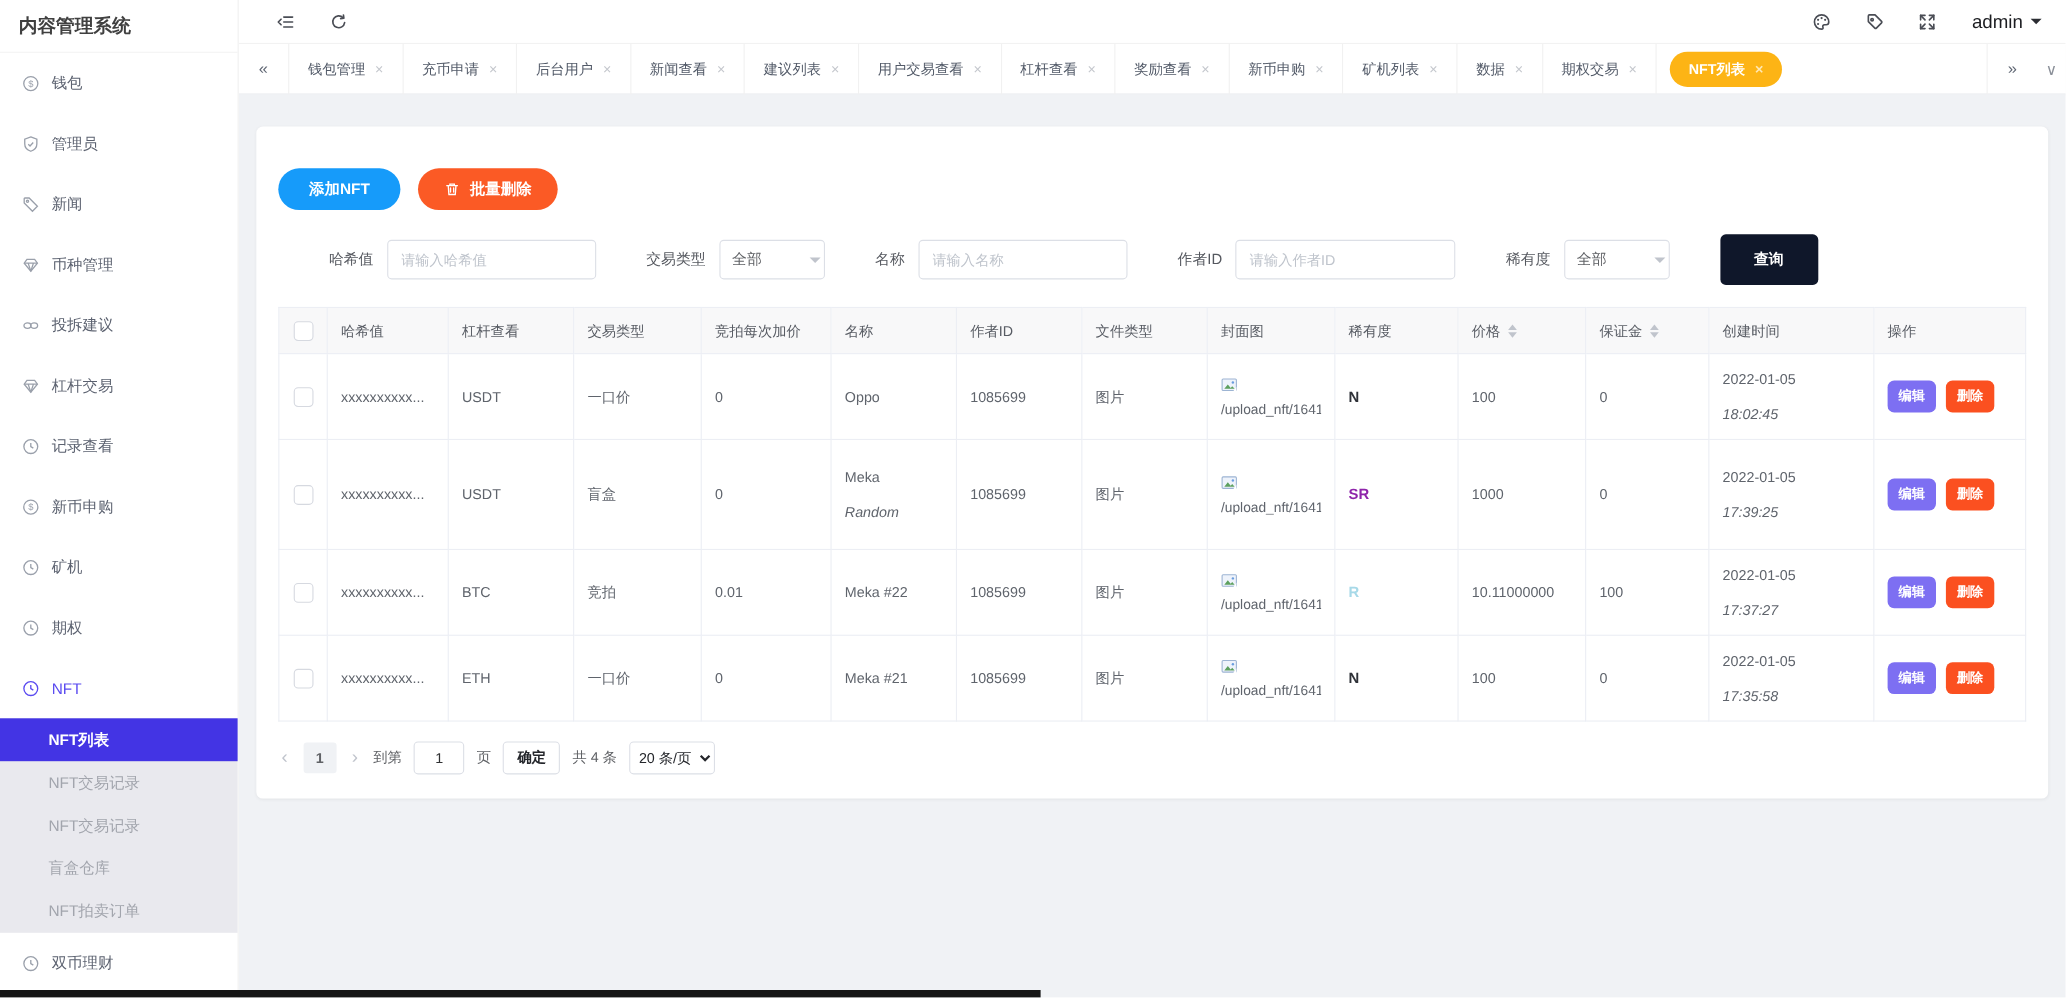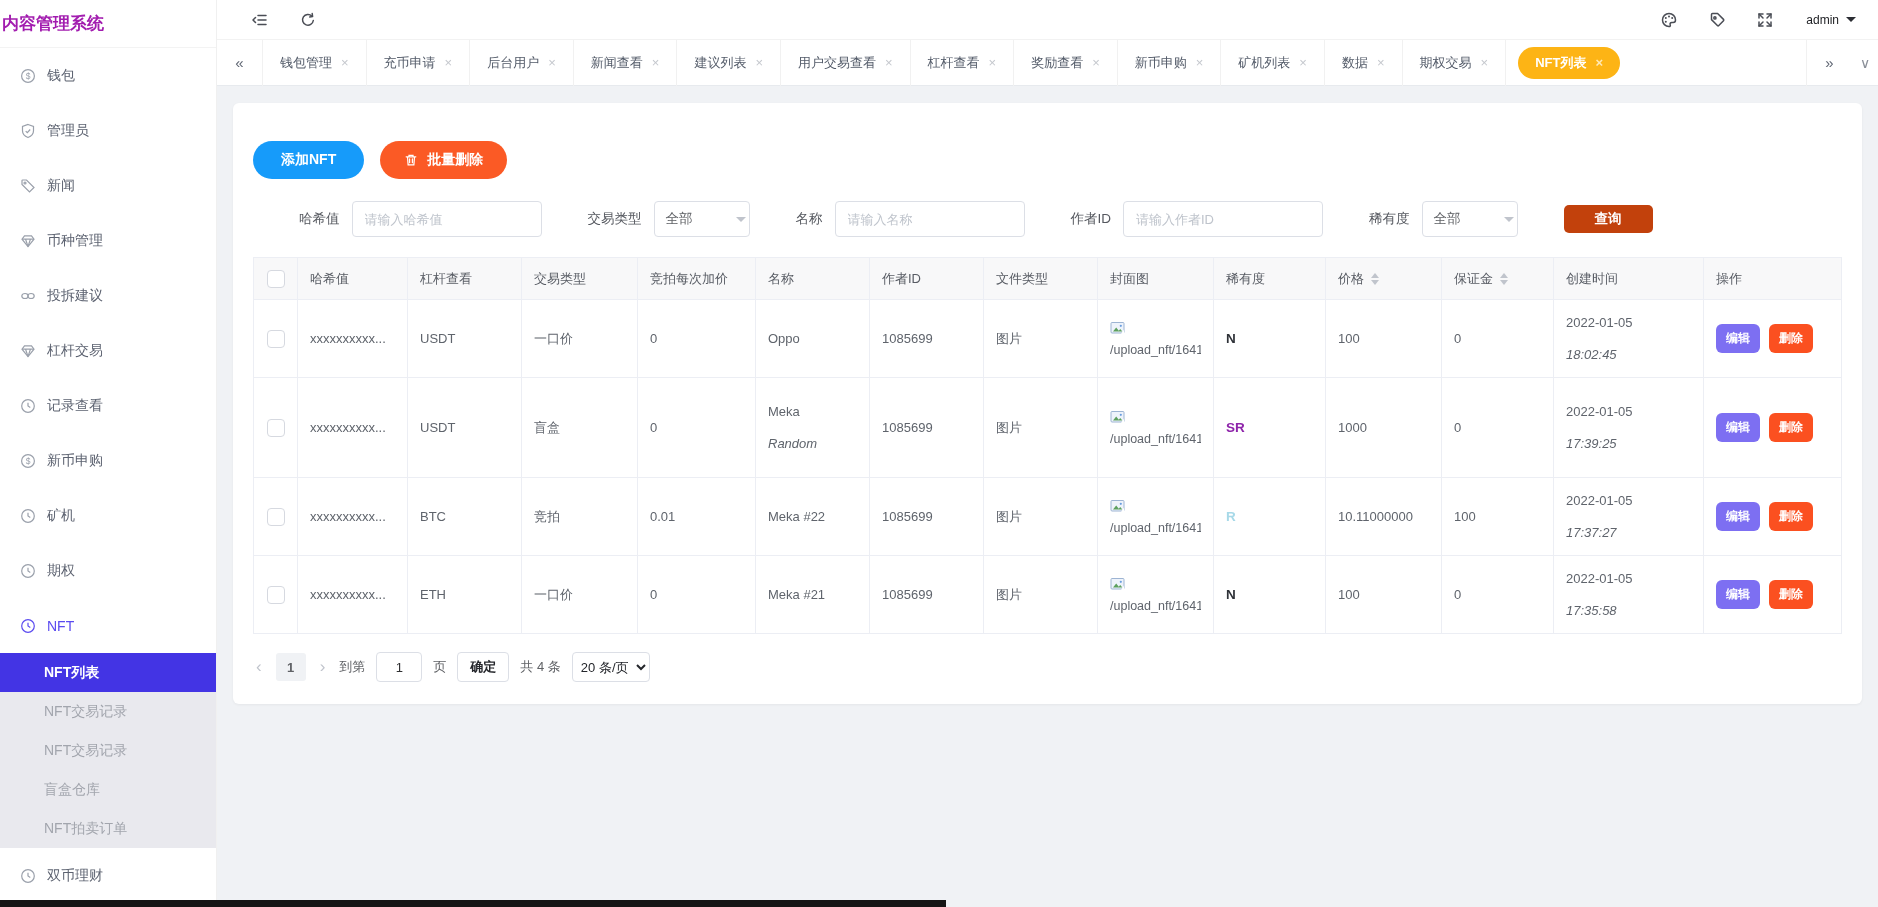--- a/index.html
+++ b/index.html
@@ -2,70 +2,70 @@
 <html><head>
 <meta charset="utf-8">
 <style>
   * { margin:0; padding:0; box-sizing:border-box; }
   html,body { width:1878px; height:907px; overflow:hidden; }
   body { font-family:"Liberation Sans", sans-serif; font-size:13px; color:#303133; background:#fff; }
   .screen { position:relative; width:1878px; height:907px; overflow:hidden; background:#fff; }
 
   
   .sidebar { position:absolute; left:0; top:0; bottom:0; width:217px; background:#fff; border-right:1px solid #f0f0f0; z-index:5; }
-  .sidebar-title { height:48px; line-height:48px; padding-left:2px; font-size:17px; font-weight:bold; color:#a21caf; border-bottom:1px solid #f3f3f3; }
+  .sidebar-title { height:48px; line-height:48px; padding-left:17px; font-size:17px; font-weight:bold; color:#404040; border-bottom:1px solid #f3f3f3; }
   .nav-item { height:55px; display:flex; align-items:center; padding-left:20px; gap:11px; font-size:14px; color:#5c6270; cursor:pointer; }
   .nav-icon { width:16px; height:16px; display:inline-flex; }
   .nav-icon svg { width:16px; height:16px; stroke:#9aa0ab; fill:none; stroke-width:1.2; }
   .nav-icon svg text { fill:#9aa0ab; stroke:none; }
   .nav-item.parent-active { color:#5b4bf0; }
   .nav-item.parent-active svg { stroke:#5b4bf0; }
   .submenu { background:#e9e9ee; }
   .submenu-item { height:39px; line-height:39px; padding-left:44px; font-size:14px; color:#a2a5ad; cursor:pointer; }
   .submenu-item.active { background:#4334e4; color:#fff; font-weight:bold; }
 
   
   .main { position:absolute; left:217px; right:0; top:0; bottom:0; display:flex; flex-direction:column; }
 
   .topbar { height:40px; background:#fff; display:flex; align-items:center; padding:0 22px 0 34px; border-bottom:1px solid #f3f3f3; }
   .tb-icon { display:inline-flex; cursor:pointer; margin-right:30px; }
   .tb-icon svg { width:18px; height:18px; stroke:#4a4d55; fill:none; stroke-width:1.5; stroke-linecap:round; stroke-linejoin:round; }
   .tb-spacer { flex:1; }
   .tb-right .tb-icon { margin-right:0; margin-left:30px; }
   .tb-right { display:flex; align-items:center; }
-  .user-menu { display:flex; align-items:center; gap:7px; margin-left:32px; font-size:12px; color:#1c1d21; cursor:pointer; }
+  .user-menu { display:flex; align-items:center; gap:7px; margin-left:32px; font-size:17px; color:#1c1d21; cursor:pointer; }
   .caret-dark { width:0; height:0; border:5px solid transparent; border-top-color:#2b2d33; margin-top:5px; }
 
   .tabbar { height:46px; background:#fff; display:flex; align-items:center; border-bottom:1px solid #e7eaee; box-shadow:0 1px 3px rgba(0,0,0,.04); }
   .tab-arrow { width:46px; height:46px; display:flex; align-items:center; justify-content:center; font-size:15px; color:#5f6673; cursor:pointer; border-right:1px solid #f1f1f1; flex:none; }
   .tab-arrow.right { border-right:none; border-left:1px solid #f1f1f1; }
   .tabs { display:flex; align-items:center; height:46px; flex:none; }
   .tab { height:46px; display:flex; align-items:center; gap:9px; padding:0 17px; font-size:13px; color:#525a68; border-right:1px solid #f1f1f1; cursor:pointer; white-space:nowrap; }
   .tab-close { color:#c4c7cd; font-size:13px; }
   .tab.active { height:32px; border:none; border-radius:16px; background:#fdb415; color:#fff; font-weight:bold; margin:0 12px; padding:0 17px; }
   .tab.active .tab-close { color:#ffe9b8; }
   .tabs-spacer { flex:1; }
   .tab-menu-caret { width:26px; display:flex; align-items:center; justify-content:center; color:#8a8f98; font-size:14px; cursor:pointer; flex:none; }
 
-  .content { flex:1; background:#f0f2f5; padding:17px 16px; overflow:hidden; }
+  .content { flex:1; background:#f0f2f5; padding:29px 16px; overflow:hidden; }
   .card { background:#fff; border-radius:6px; padding:30px 20px 22px; box-shadow:0 1px 3px rgba(0,0,0,.05); }
 
   .btn-row { display:flex; gap:16px; margin:8px 0 22px 0; }
   .btn-add { height:38px; padding:0 28px; border:none; border-radius:19px; background:#169bfa; color:#fff; font-size:14px; font-weight:bold; cursor:pointer; font-family:inherit; }
   .btn-batch { height:38px; padding:0 24px; border:none; border-radius:19px; background:#fb5a25; color:#fff; font-size:14px; font-weight:bold; cursor:pointer; display:flex; align-items:center; gap:9px; font-family:inherit; }
   .btn-batch svg { width:14px; height:14px; stroke:#fff; fill:none; stroke-width:1.4; stroke-linecap:round; }
 
   .filter-row { display:flex; align-items:center; gap:46px; margin:0 0 20px 46px; }
   .filter-group { display:flex; align-items:center; gap:12px; font-size:13.5px; color:#55585f; white-space:nowrap; }
   .f-input { height:36px; border:1px solid #dcdfe6; border-radius:4px; padding:0 12px; font-size:13px; color:#333; outline:none; font-family:inherit; }
   .f-input::placeholder { color:#bfc4cc; }
   .w190 { width:190px; } .w200 { width:200px; }
   .f-select { height:36px; width:96px; border:1px solid #dcdfe6; border-radius:4px; background:#fff; display:flex; align-items:center; justify-content:space-between; padding:0 11px; color:#606266; cursor:pointer;gap:43px; }
   .caret { width:0; height:0; border:5px solid transparent; border-top-color:#c0c4cc; margin-top:6px; }
-  .btn-search { height:28px; padding:0 31px; border:none; border-radius:5px; background:#c2410c; color:#fff; font-size:13.5px; font-weight:bold; cursor:pointer; font-family:inherit; }
+  .btn-search { height:46px; padding:0 31px; border:none; border-radius:5px; background:#0f172a; color:#fff; font-size:13.5px; font-weight:bold; cursor:pointer; font-family:inherit; }
 
   
   table { width:100%; border-collapse:collapse; table-layout:fixed; font-size:13px; color:#5f646c; }
   th, td { border:1px solid #eceef4; padding:8px 12px; text-align:left; vertical-align:middle; overflow:hidden; }
   thead th { background:#f8f8f9; color:#585c64; font-weight:500; height:42px; padding:0 12px; white-space:nowrap; }
   tbody td { height:78px; }
   tr.tall td { height:100px; }
   .col-check { text-align:center; padding:0; }
   .checkbox { display:inline-block; width:18px; height:18px; border:1px solid #d6d9e0; border-radius:4px; background:#fff; cursor:pointer; vertical-align:middle; }
   .c-hash { white-space:nowrap; }

